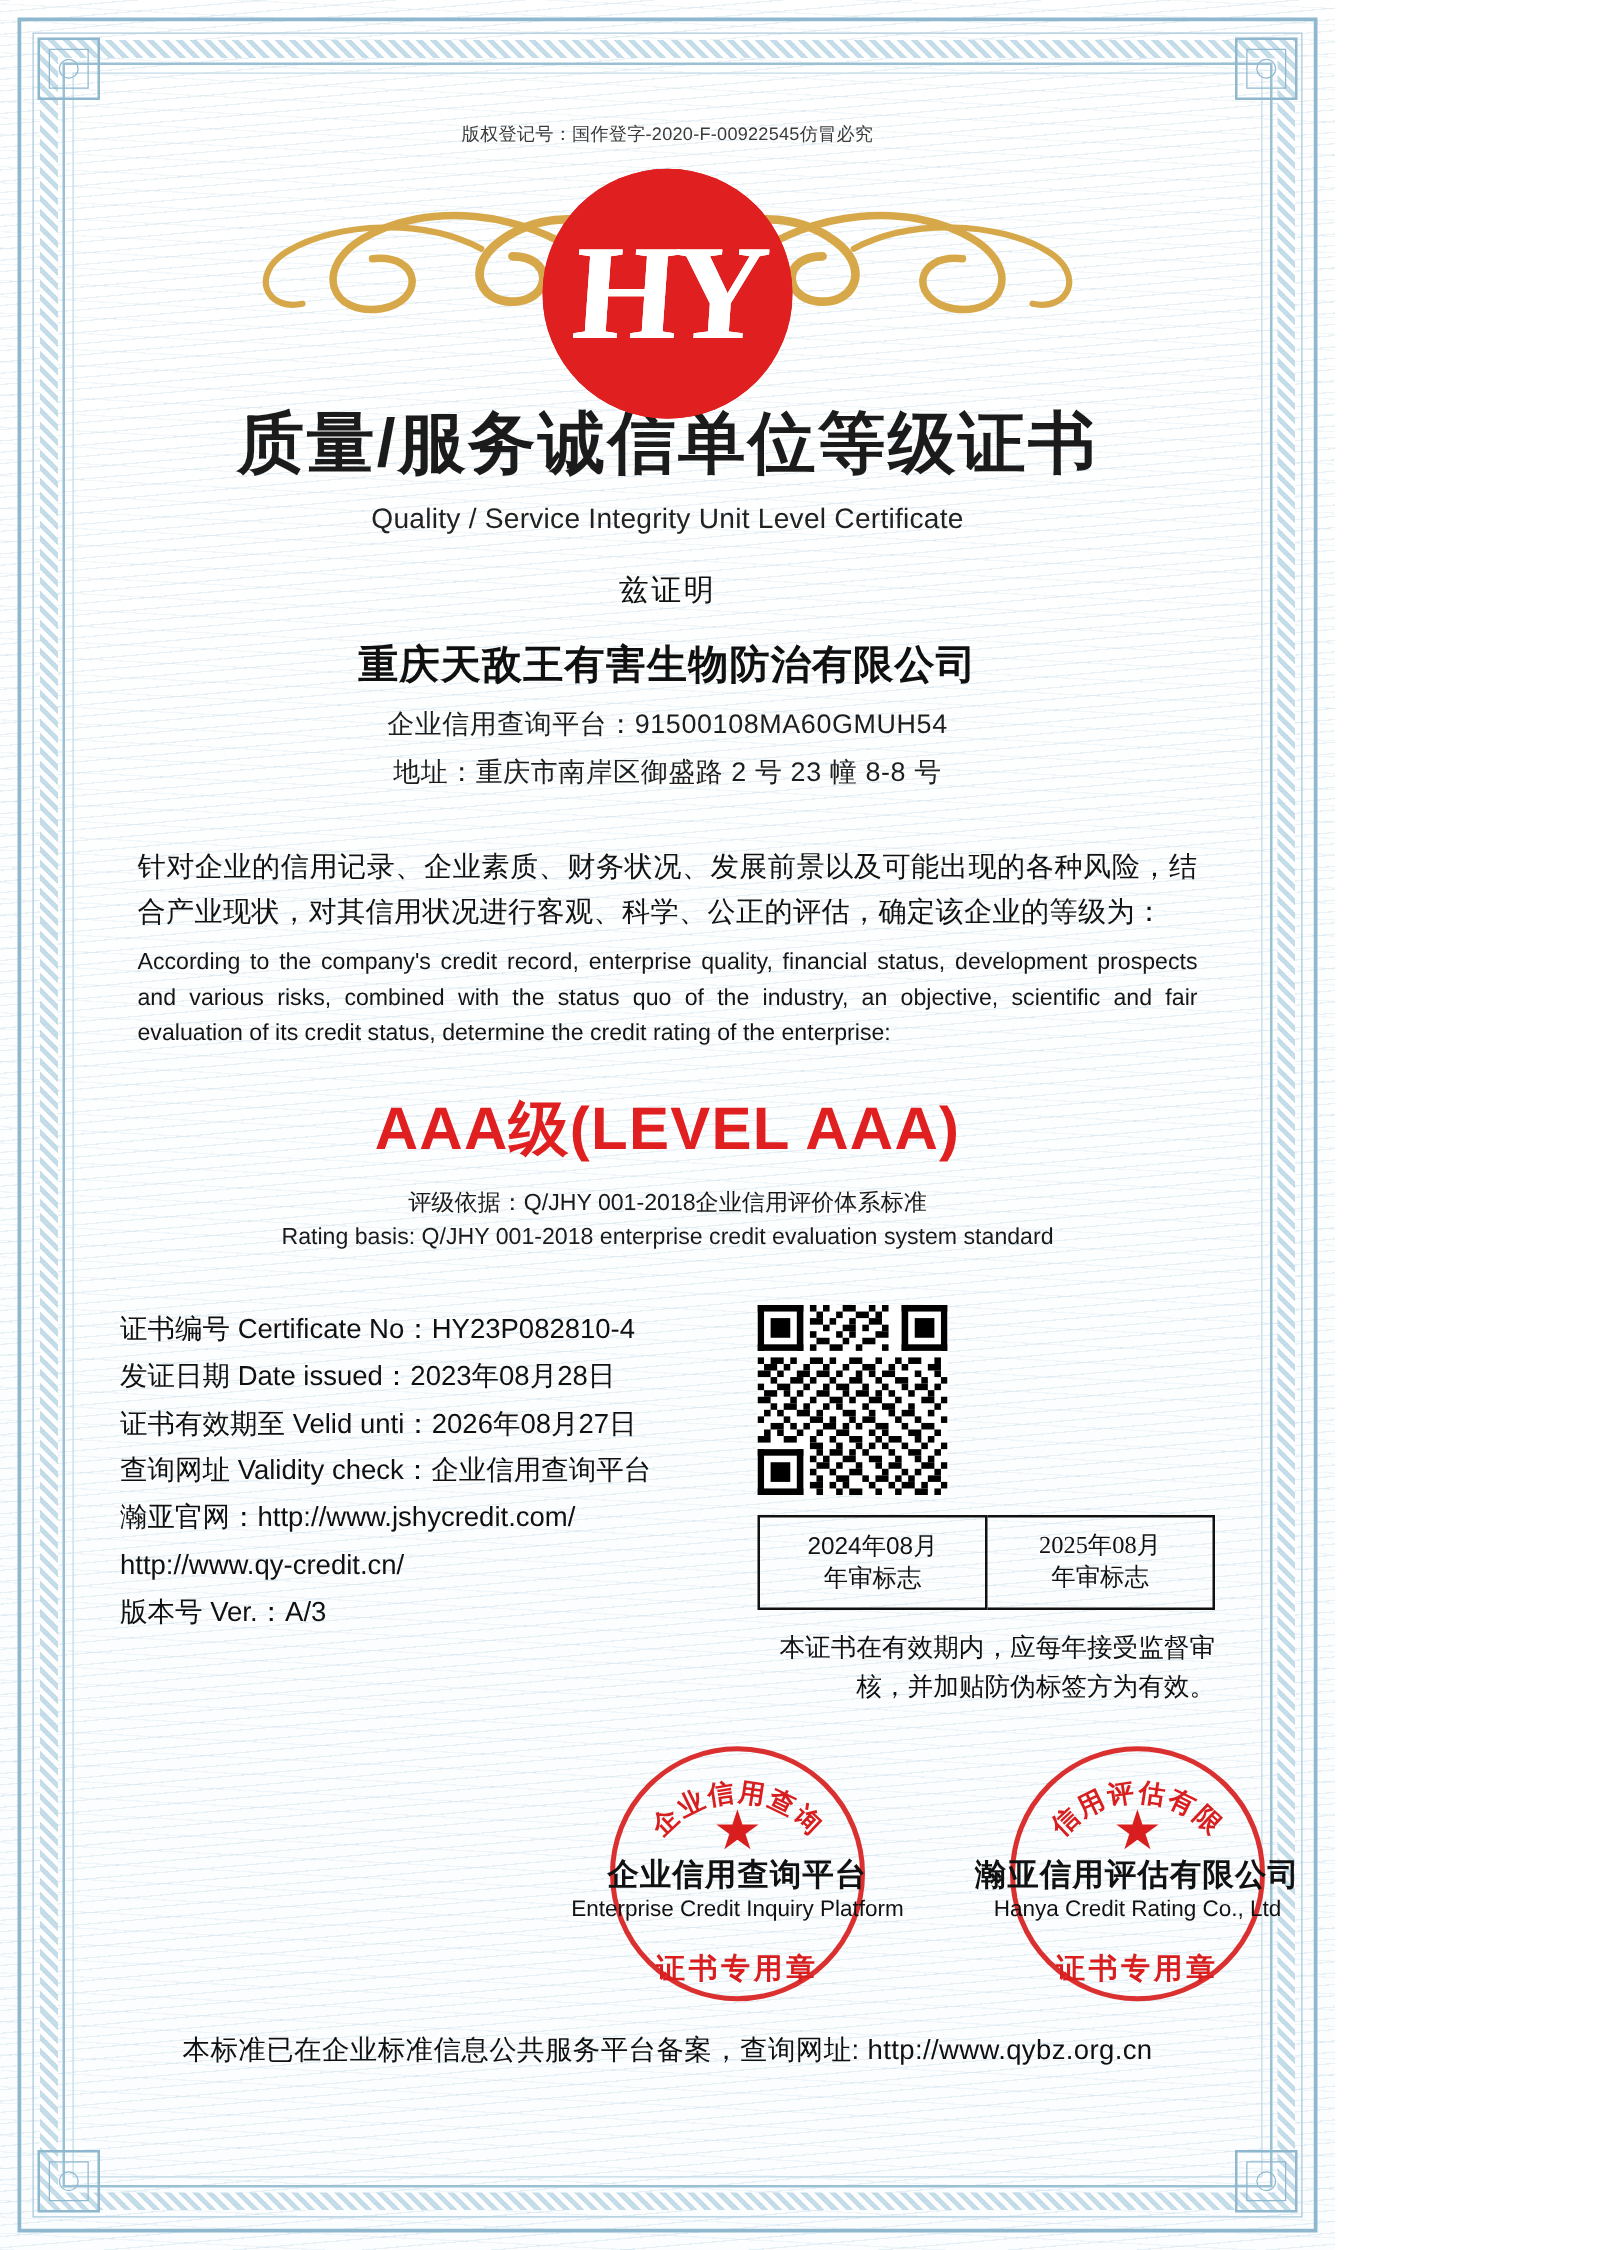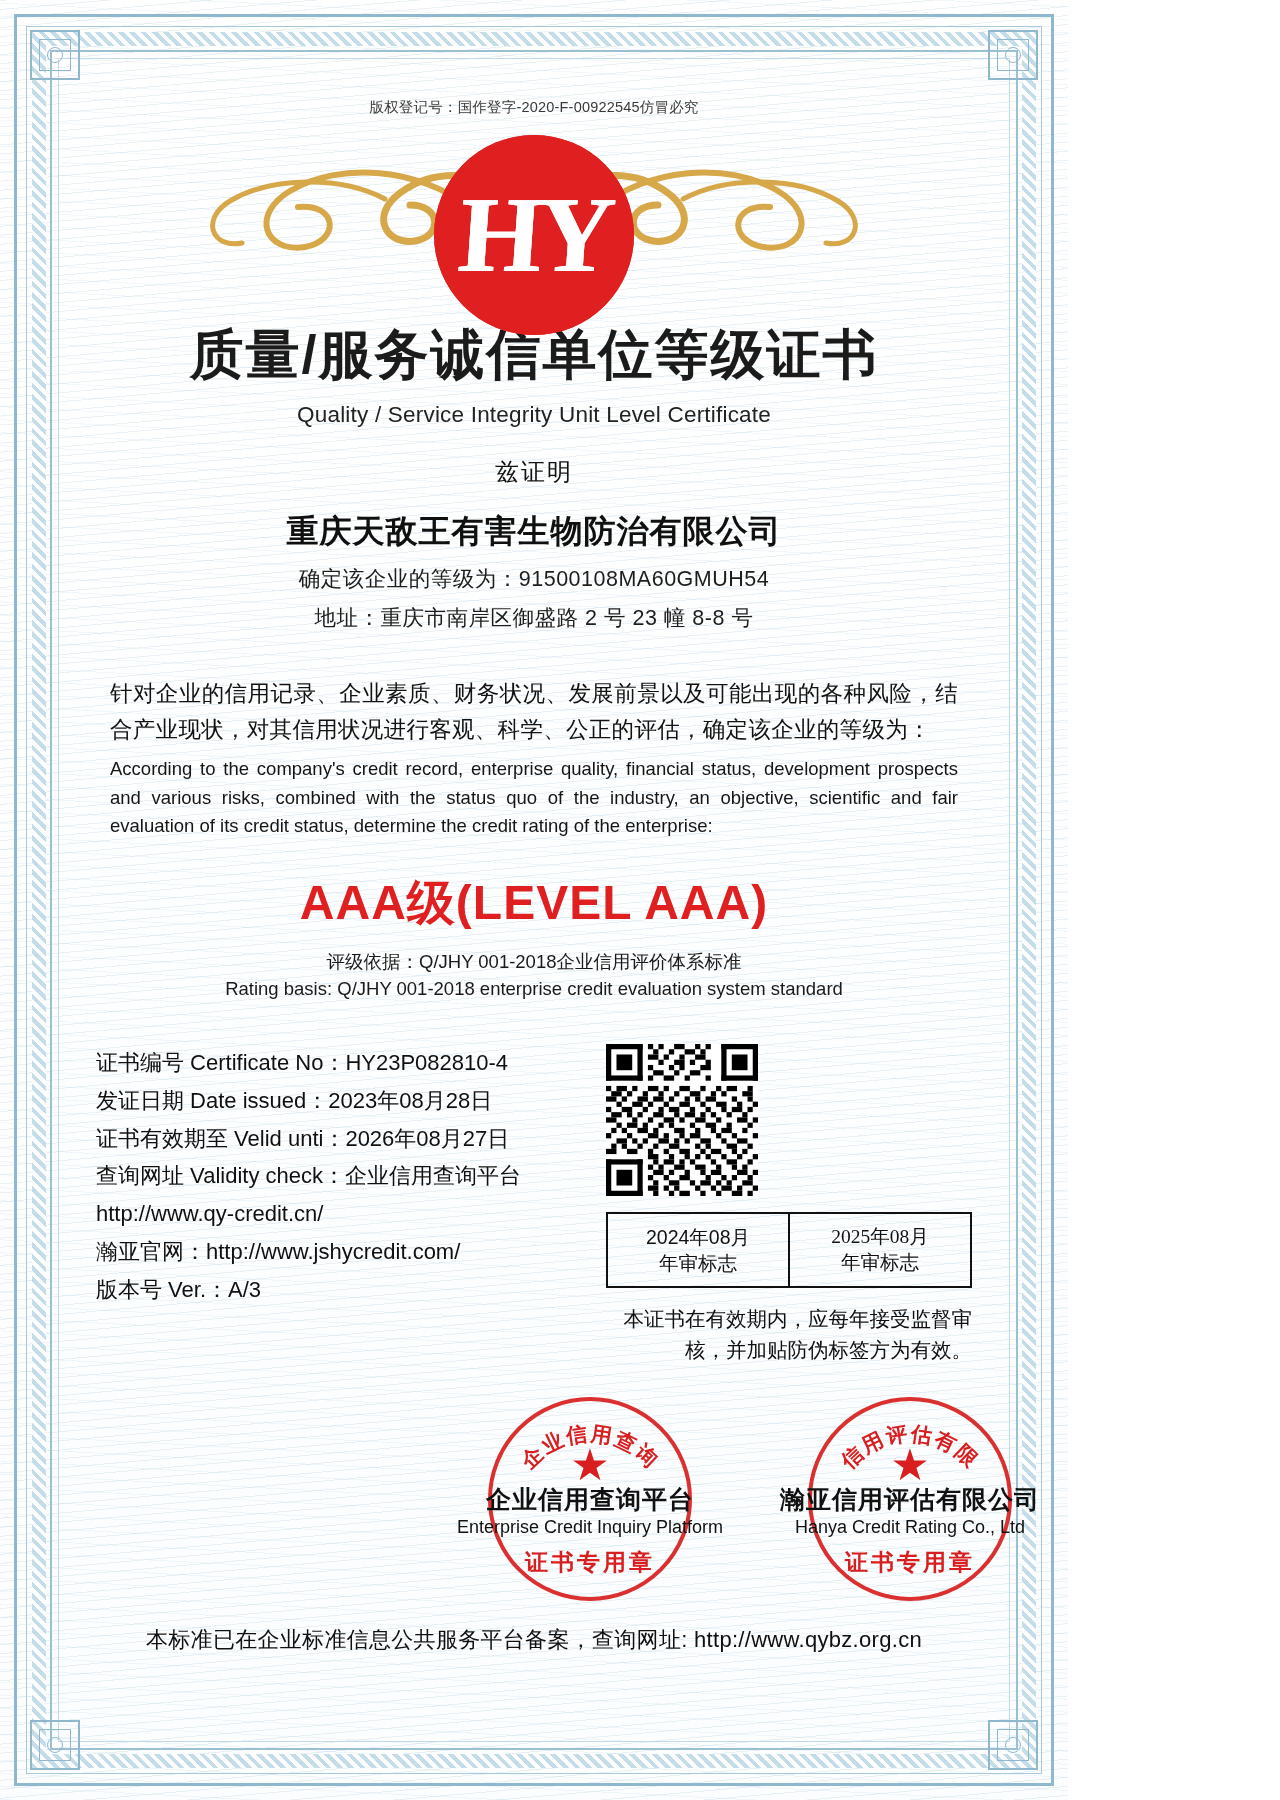--- a/index.html
+++ b/index.html
@@ -200,21 +200,21 @@
   }
   .stamp-name-cn{
     position:absolute;left:0;right:0;top:92px;text-align:center;
     font-size:25px;font-weight:bold;color:#111;letter-spacing:1px;
   }
   .stamp-name-en{
     position:absolute;left:0;right:0;top:126px;text-align:center;
     font-size:18px;color:#111;
   }
   .stamp-bottom{
-    position:absolute;left:0;right:0;top:156px;text-align:center;
+    position:absolute;left:0;right:0;top:168px;text-align:center;
     font-size:23px;font-weight:bold;color:#d81e1e;letter-spacing:3px;
   }
 
   
   .footer{
     text-align:center;font-size:22px;color:#101010;margin-top:14px;letter-spacing:.3px;
   }
 </style>
 </head>
 <body>
@@ -250,40 +250,40 @@
         <span class="hy">HY</span>
       </div>
     </div>
 
     <div class="title-cn">质量/服务诚信单位等级证书</div>
     <div class="title-en">Quality / Service Integrity Unit Level Certificate</div>
 
     <div class="certify-cn">兹证明</div>
 
     <div class="company">重庆天敌王有害生物防治有限公司</div>
-    <div class="credit-code">确定该企业的等级为：91500108MA60GMUH54</div>
+    <div class="credit-code">企业信用查询平台：91500108MA60GMUH54</div>
     <div class="address">地址：重庆市南岸区御盛路 2 号 23 幢 8-8 号</div>
 
     <div class="body-block">
       <div class="body-cn">针对企业的信用记录、企业素质、财务状况、发展前景以及可能出现的各种风险，结合产业现状，对其信用状况进行客观、科学、公正的评估，确定该企业的等级为：</div>
       <div class="body-en">According to the company's credit record, enterprise quality, financial status, development prospects and various risks, combined with the status quo of the industry, an objective, scientific and fair evaluation of its credit status, determine the credit rating of the enterprise:</div>
     </div>
 
     <div class="level">AAA级(LEVEL AAA)</div>
     <div class="rating-cn">评级依据：Q/JHY 001-2018企业信用评价体系标准</div>
     <div class="rating-en">Rating basis: Q/JHY 001-2018 enterprise credit evaluation system standard</div>
 
     <div class="lower">
       <div class="lower-left">
         <div class="info-line">证书编号 Certificate No：HY23P082810-4</div>
         <div class="info-line">发证日期 Date issued：2023年08月28日</div>
         <div class="info-line">证书有效期至 Velid unti：2026年08月27日</div>
         <div class="info-line">查询网址 Validity check：企业信用查询平台</div>
+        <div class="info-line">瀚亚官网：http://www.jshycredit.com/</div>
         <div class="info-line">http://www.qy-credit.cn/</div>
-        <div class="info-line">瀚亚官网：http://www.jshycredit.com/</div>
         <div class="info-line">版本号 Ver.：A/3</div>
       </div>
 
       <div class="lower-right">
         <div class="qr-row">
           <svg class="qr" viewBox="0 0 29 29">
             <rect width="29" height="29" fill="#ffffff"></rect>
             <g fill="#000000">
               <rect x="0" y="0" width="7" height="1"></rect>
                 <rect x="0" y="6" width="7" height="1"></rect>

